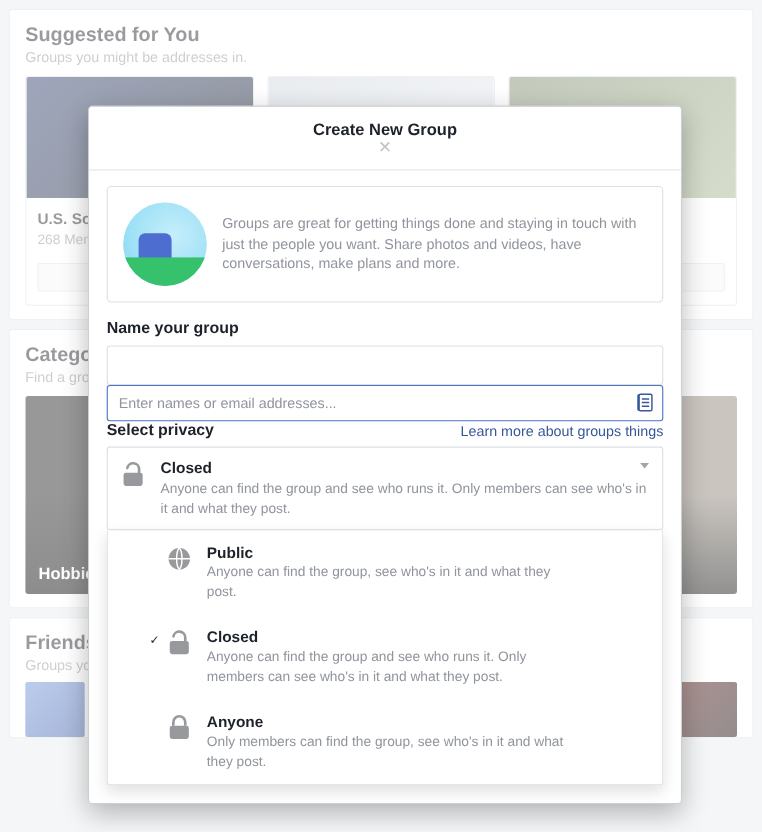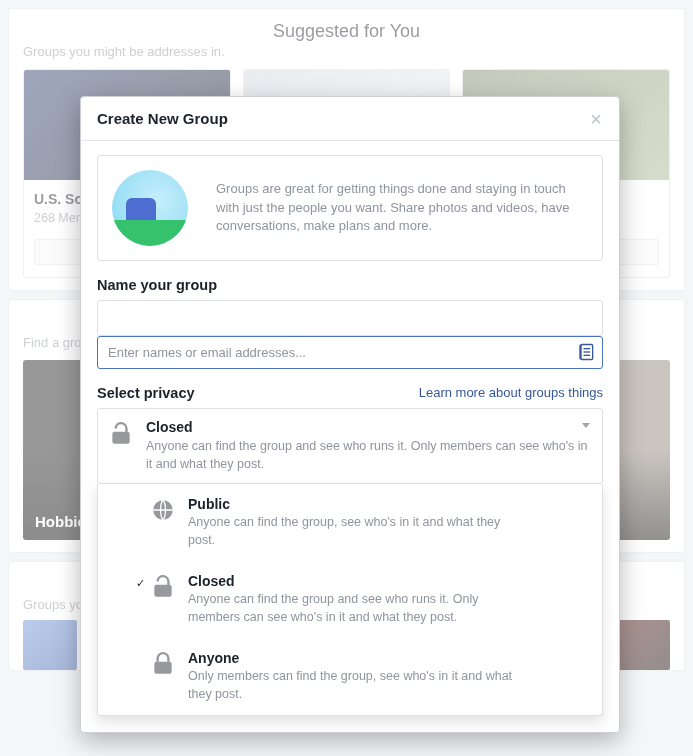--- a/index.html
+++ b/index.html
@@ -1,19 +1,19 @@
 <!DOCTYPE html>
 <html><head>
 <meta charset="utf-8">
 <style>
   * { box-sizing: border-box; margin: 0; padding: 0; font-family: Helvetica, Arial, sans-serif; }
   body { background: #e9ebee; width: 693px; height: 756px; overflow: hidden; position: relative; }
 
   .bg-card { background: #fff; border: 1px solid #dddfe2; border-radius: 3px; margin: 8px; padding: 12px 14px; }
-  .bg-title { font-size: 18px; font-weight: normal; color: #1d2129; text-align: center; }
+  .bg-title { font-size: 18px; font-weight: bold; color: #1d2129; }
   .bg-sub { font-size: 13px; color: #90949c; margin-top: 2px; }
 
   .group-row { display: flex; gap: 12px; margin-top: 10px; }
   .group-tile { flex: 1; border: 1px solid #dddfe2; border-radius: 3px; background: #fff; overflow: hidden; }
   .tile-img { height: 110px; background: linear-gradient(135deg,#2a3a6a,#101826); display:flex; align-items:center; justify-content:center; color:#fff; font-weight:bold; font-size:14px; }
   .tile-img.b { background: linear-gradient(135deg,#cfd6dd,#e6e9ee); color:#2f6bbd; }
   .tile-img.c { background: linear-gradient(135deg,#7a8a6a,#a4b28c); }
   .tile-body { padding: 10px 10px 12px; }
   .tile-name { font-size: 14px; font-weight: bold; color:#1d2129; line-height:1.3; }
   .tile-meta { font-size: 12.5px; color:#90949c; margin-top:3px; }
@@ -28,35 +28,35 @@
   .friends-row { display:flex; align-items:center; gap:12px; margin-top:8px; }
   .fg-thumb { width:54px; height:50px; background:linear-gradient(135deg,#6a8fd6,#3b5ba9); border-radius:2px; }
   .fg-thumb.r { background:linear-gradient(135deg,#4a0d0d,#120404); }
   .fg-name { font-size:14px; font-weight:bold; color:#1d2129; }
 
   
   .overlay { position:absolute; inset:0; background:rgba(255,255,255,0.55); }
 
   
   .modal { position:absolute; top:96px; left:80px; width:540px; background:#fff; border:1px solid #ccd0d5; border-radius:4px; box-shadow:0 8px 24px rgba(0,0,0,0.28); }
-  .modal-header { padding:13px 16px; border-bottom:1px solid #e5e5e5; display:flex; align-items:center; justify-content:space-between; }
+  .modal-header { padding:13px 16px; border-bottom:1px solid #e5e5e5; display:flex; align-items:center; justify-content:space-between;flex-direction:column; }
   .modal-title { font-size:15px; font-weight:bold; color:#1d2129; }
   .close-x { width:14px; height:14px; display:flex; align-items:center; justify-content:center; color:#bec3c9; font-size:20px; line-height:14px; cursor:pointer; }
 
   .modal-body { padding:14px 16px 0; }
-  .intro { border:1px solid #dddfe2; border-radius:4px; padding:14px; display:flex; gap:28px; align-items:center; }
+  .intro { border:1px solid #dddfe2; border-radius:4px; padding:14px; display:flex; gap:14px; align-items:center; }
   .intro-img { width:76px; height:76px; border-radius:50%; flex-shrink:0; background:
     radial-gradient(circle at 60% 40%, #c6eefb 0%, #9fe1f6 60%, #7fd5ef 100%);
     position:relative; overflow:hidden; }
   .intro-img::after{ content:""; position:absolute; bottom:0; left:0; right:0; height:34%; background:#36c26d; }
   .intro-img::before{ content:""; position:absolute; left:14px; bottom:18px; width:30px; height:30px; background:#4d6dd0; border-radius:6px; }
   .intro-text { font-size:13px; color:#90949c; line-height:1.45; }
 
   .field-label { font-size:14.5px; font-weight:bold; color:#1d2129; margin-top:16px; margin-bottom:7px; }
-  .privacy-head { display:flex; justify-content:space-between; align-items:flex-start; margin-top:16px; margin-bottom:7px; }
+  .privacy-head { display:flex; justify-content:space-between; align-items:flex-end; margin-top:0; margin-bottom:7px; }
   .learn-link { font-size:13px; color:#365899; cursor:pointer; }
 
   .text-input { width:100%; height:36px; border:1px solid #dddfe2; border-radius:3px; padding:0 10px; font-size:13px; color:#1d2129; }
   .people-wrap { position:relative; }
   .people-input { width:100%; height:33px; border:1px solid #4a72c7; border-radius:3px; padding:0 34px 0 10px; font-size:13px; color:#701a75; }
   .people-input::placeholder { color:#90949c; }
   .people-icon { position:absolute; right:7px; top:6px; width:20px; height:20px; color:#385898; }
 
   .select-box { border:1px solid #dddfe2; border-radius:3px; padding:10px 12px 10px 10px; display:flex; gap:12px; align-items:flex-start; position:relative; }
   .sel-icon { width:26px; height:26px; flex-shrink:0; color:#97999c; margin-top:2px; }

